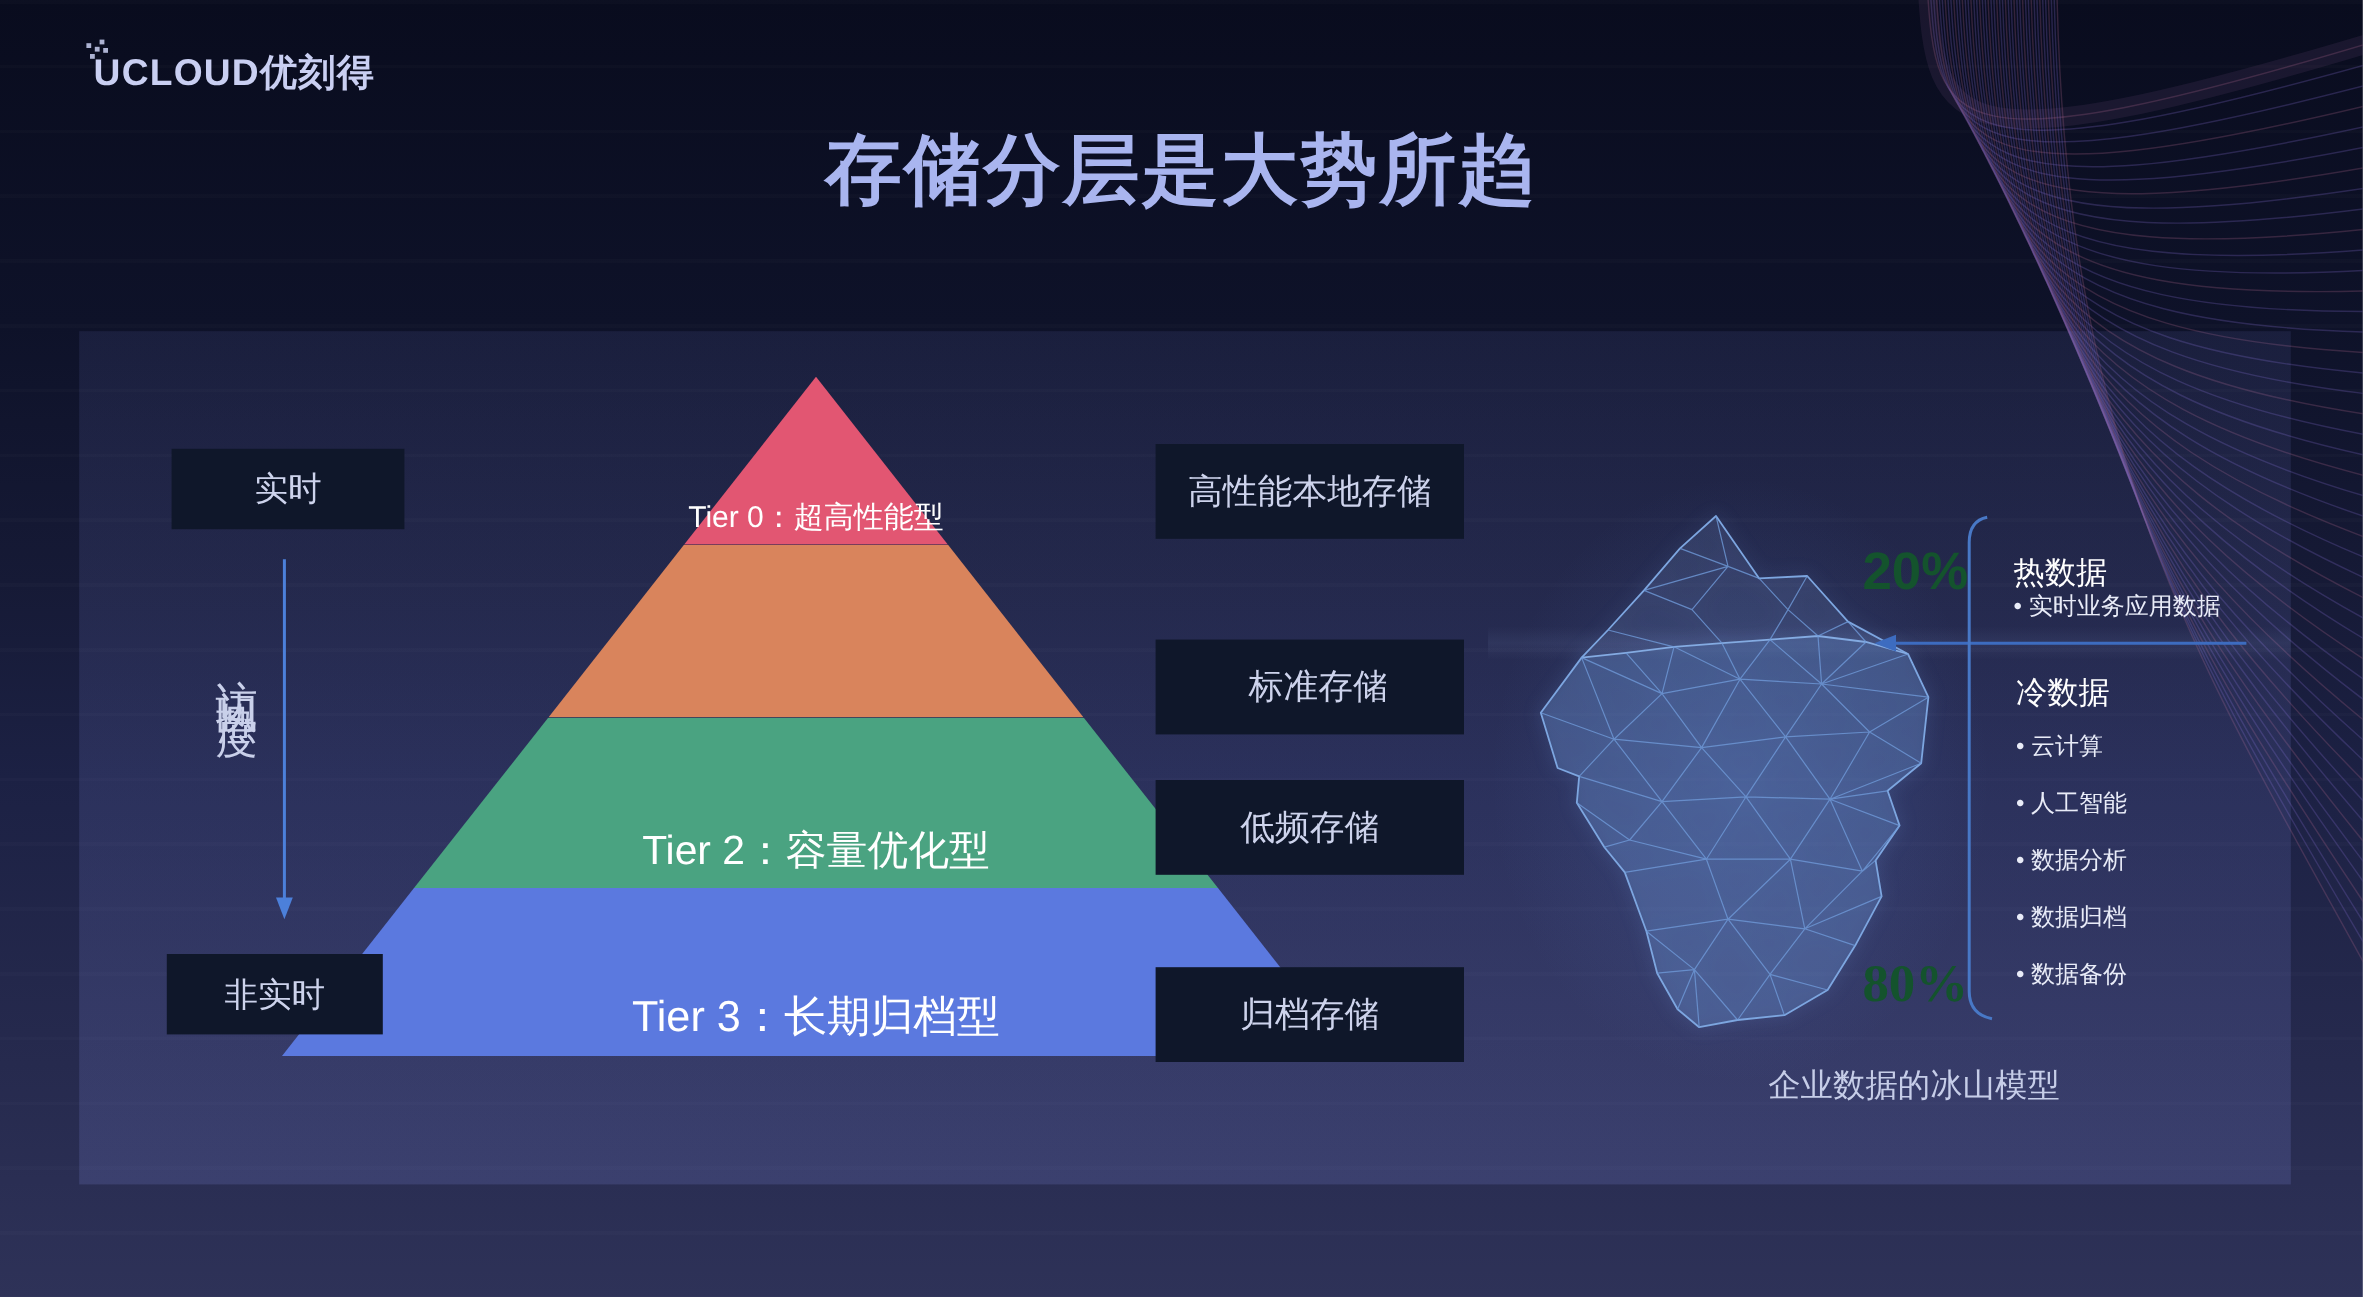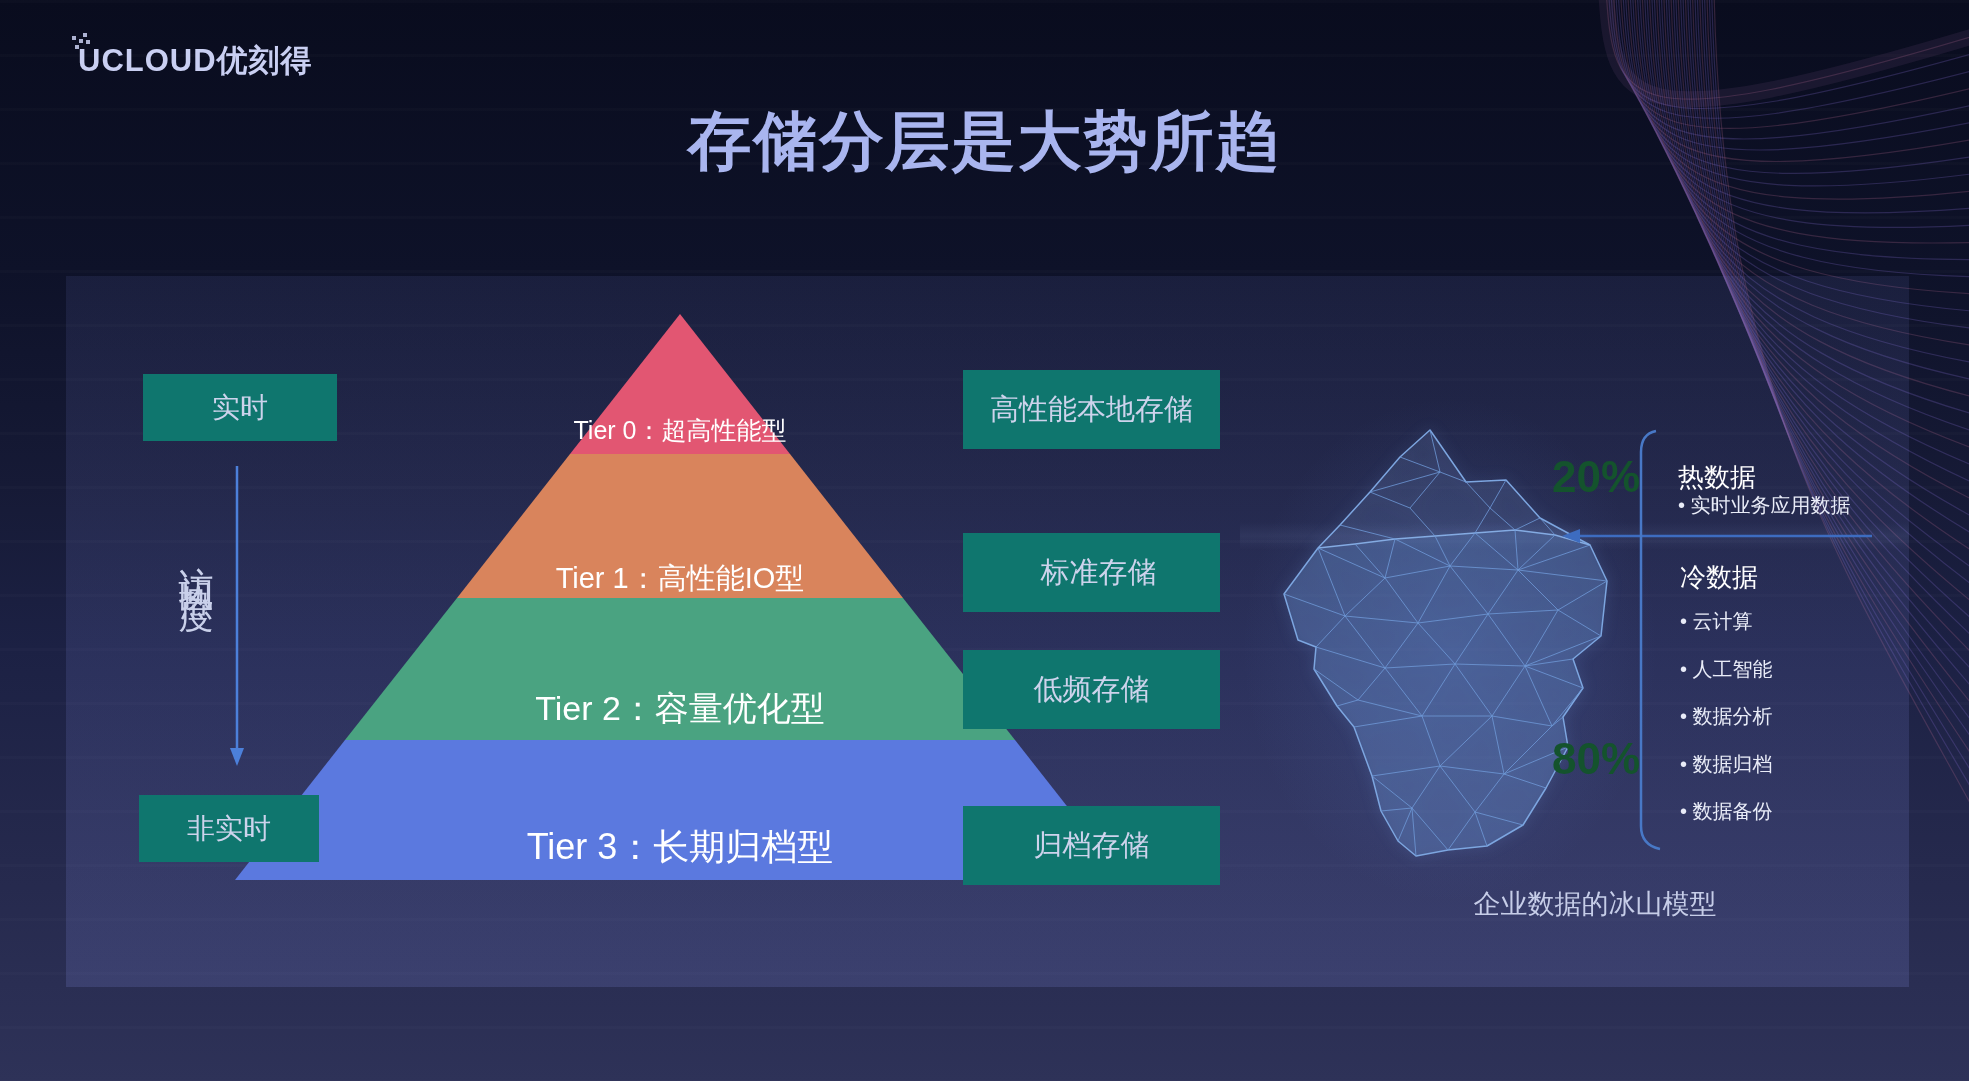--- a/index.html
+++ b/index.html
@@ -37,21 +37,21 @@
   .band1 { top:140px; height:144px; clip-path:polygon(335px 0, 555px 0, 668px 144px, 222px 144px); }
   .band2 { top:284px; height:142px; clip-path:polygon(222px 0, 668px 0, 780px 142px, 110px 142px); }
   .band3 { top:426px; height:140px; clip-path:polygon(110px 0, 780px 0, 890px 140px, 0 140px); }
   .tier-label { position:absolute; left:0; width:100%; text-align:center; color:#ffffff; z-index:4; white-space:nowrap; }
   .tl0 { top:100px; font-size:25px; }
   .tl1 { top:245px; font-size:29px; }
   .tl2 { top:372px; font-size:34px; }
   .tl3 { top:509px; font-size:36px; }
 
   
-  .dark-box { background:#0f766e; color:#cdd3ec; display:flex; align-items:center; justify-content:center;
+  .dark-box { background:#0f172a; color:#cdd3ec; display:flex; align-items:center; justify-content:center;
     font-size:28px; z-index:5; white-space:nowrap; }
   .box-realtime    { left:143px; top:374px; width:194px; height:67px; }
   .box-nonrealtime { left:139px; top:795px; width:180px; height:67px;font-family:Liberation Serif, serif; }
   .sbox { left:963px; width:257px; height:79px; font-size:29px; }
   .sbox0 { top:370px; } .sbox1 { top:533px;padding-left:14px; } .sbox2 { top:650px; } .sbox3 { top:806px;font-family:Liberation Serif, serif; }
 
   
   .axis-vertical { left:172px; top:538px; height:260px; writing-mode:vertical-rl; text-orientation:upright;
     font-size:35px; letter-spacing:10px; color:#c9d0ea; z-index:4; }
 
@@ -62,21 +62,21 @@
   .iceberg-glow { left:1240px; top:395px; width:420px; height:510px; z-index:2;
     background:radial-gradient(ellipse at 50% 50%, rgba(95,135,215,0.20), rgba(95,135,215,0) 70%); }
   .waterline-band { left:1240px; top:522px; width:669px; height:28px; z-index:2;
     background:linear-gradient(180deg, rgba(170,195,245,0) 0%, rgba(170,195,245,0.07) 50%, rgba(170,195,245,0) 100%); }
   #iceberg { position:absolute; left:1270px; top:418px; width:360px; height:460px; z-index:3;
     filter:drop-shadow(0 0 7px rgba(120,160,230,0.35)); }
 
   
   .pct { font-size:44px; font-weight:700; color:#14532d; z-index:7; }
   .pct20 { left:1552px; top:452px; }
-  .pct80 { left:1552px; top:734px; }
+  .pct80 { left:1552px; top:794px;font-family:Liberation Serif, serif; }
   .legend-head { font-size:26px; font-weight:400; color:#ffffff; z-index:7; white-space:nowrap; }
   .hot-head  { left:1678px; top:460px; }
   .cold-head { left:1680px; top:560px; }
   .legend-item { font-size:20px; color:#e9ecf8; z-index:7; white-space:nowrap; }
   .legend-item::before { content:"• "; color:#e9ecf8; }
   .hot-item0  { left:1678px; top:492px; }
   .cold-item0 { left:1680px; top:608px; }
   .cold-item1 { left:1680px; top:656px; }
   .cold-item2 { left:1680px; top:703px; }
   .cold-item3 { left:1680px; top:751px; }
@@ -142,21 +142,20 @@
 <div class="abs title">存储分层是大势所趋</div>
 
 <div class="abs panel"></div>
 
 <div class="abs pyramid">
   <div class="band band0" style="background: rgb(226, 86, 114);"></div>
   <div class="band band1" style="background: rgb(217, 132, 92);"></div>
   <div class="band band2" style="background: rgb(74, 163, 129);"></div>
   <div class="band band3" style="background: rgb(91, 121, 223);"></div>
   <div class="tier-label tl0">Tier 0：超高性能型</div>
-  <div class="tier-label tl1">Tier 1：高性能IO型</div>
   <div class="tier-label tl2">Tier 2：容量优化型</div>
   <div class="tier-label tl3">Tier 3：长期归档型</div>
 </div>
 
 <div class="abs dark-box box-realtime">实时</div>
 <div class="abs axis-vertical">访问热度</div>
 <div class="abs dark-box box-nonrealtime">非实时</div>
 
 <div class="abs dark-box sbox sbox0">高性能本地存储</div>
 <div class="abs dark-box sbox sbox1">标准存储</div>

